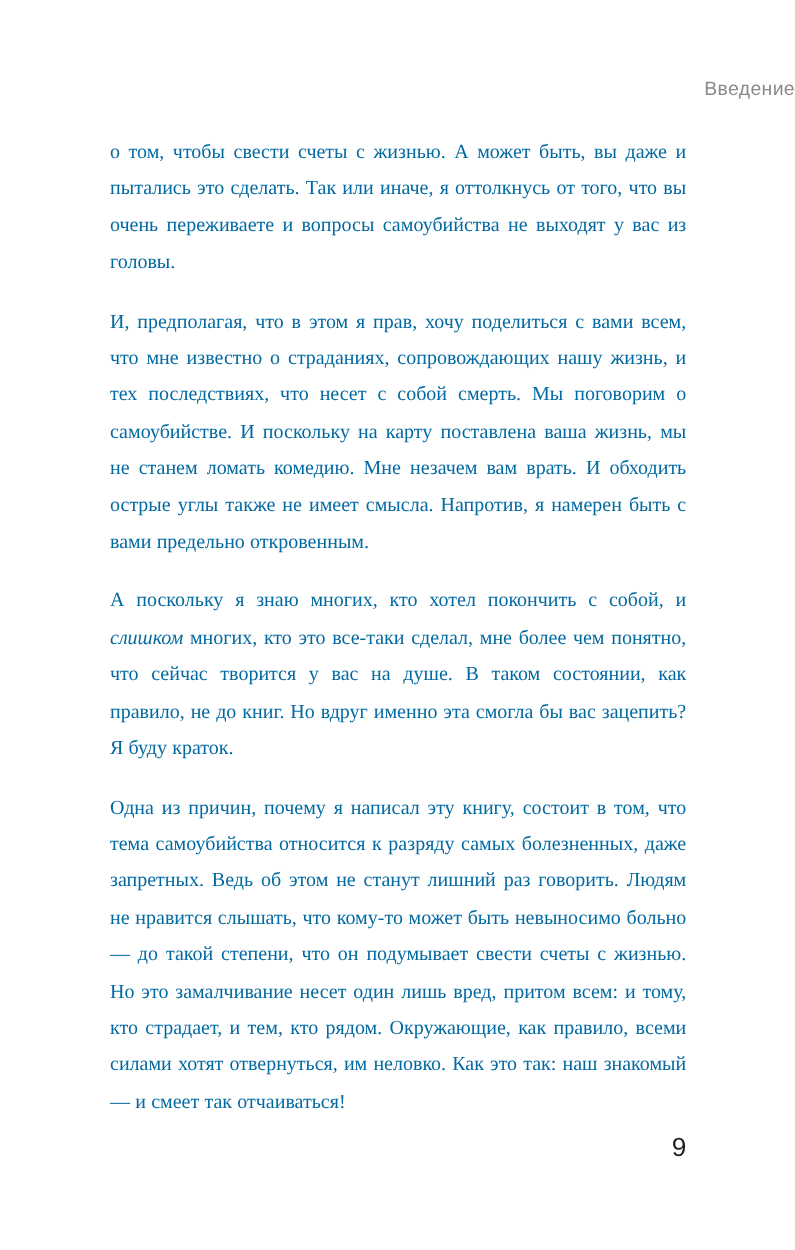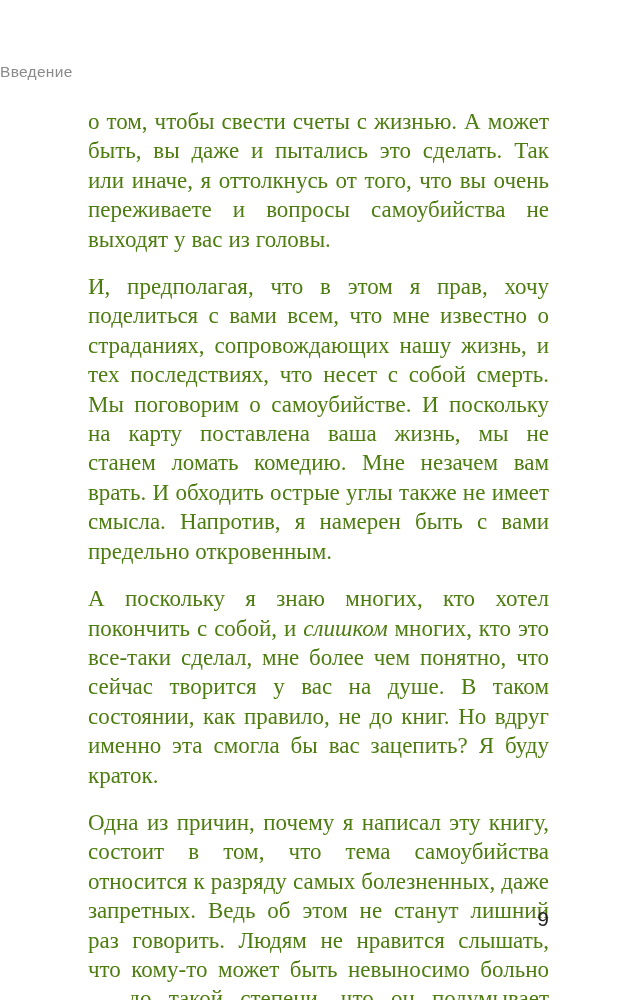--- a/index.html
+++ b/index.html
@@ -17,42 +17,42 @@
     overflow: hidden;
     box-sizing: border-box;
   }
 
   
   .running-header {
     position: absolute;
     top: 64px;
     left: 0;
     width: 636px;
-    text-align: left;
+    text-align: right;
     font-family: "Liberation Sans", sans-serif;
     font-size: 15.5px;
     letter-spacing: 0.3px;
     color: #8a8a8a;
     line-height: 1;
     white-space: nowrap;
   }
 
   
   .text-column {
     position: absolute;
     top: 107px;
     left: 88px;
     width: 461px;
   }
 
   .para {
     font-family: "Liberation Serif", "DejaVu Serif", serif;
-    font-size: 23px;
+    font-size: 16px;
     line-height: 29.4px;
-    color: #4d7c0f;
+    color: #0369a1;
     text-align: justify;
     text-justify: inter-word;
     margin: 0 0 18px 0;
     hyphens: manual;
     -webkit-hyphens: manual;
     word-spacing: 0.2px;
   }
 
   .para:last-of-type {
     margin-bottom: 0;

